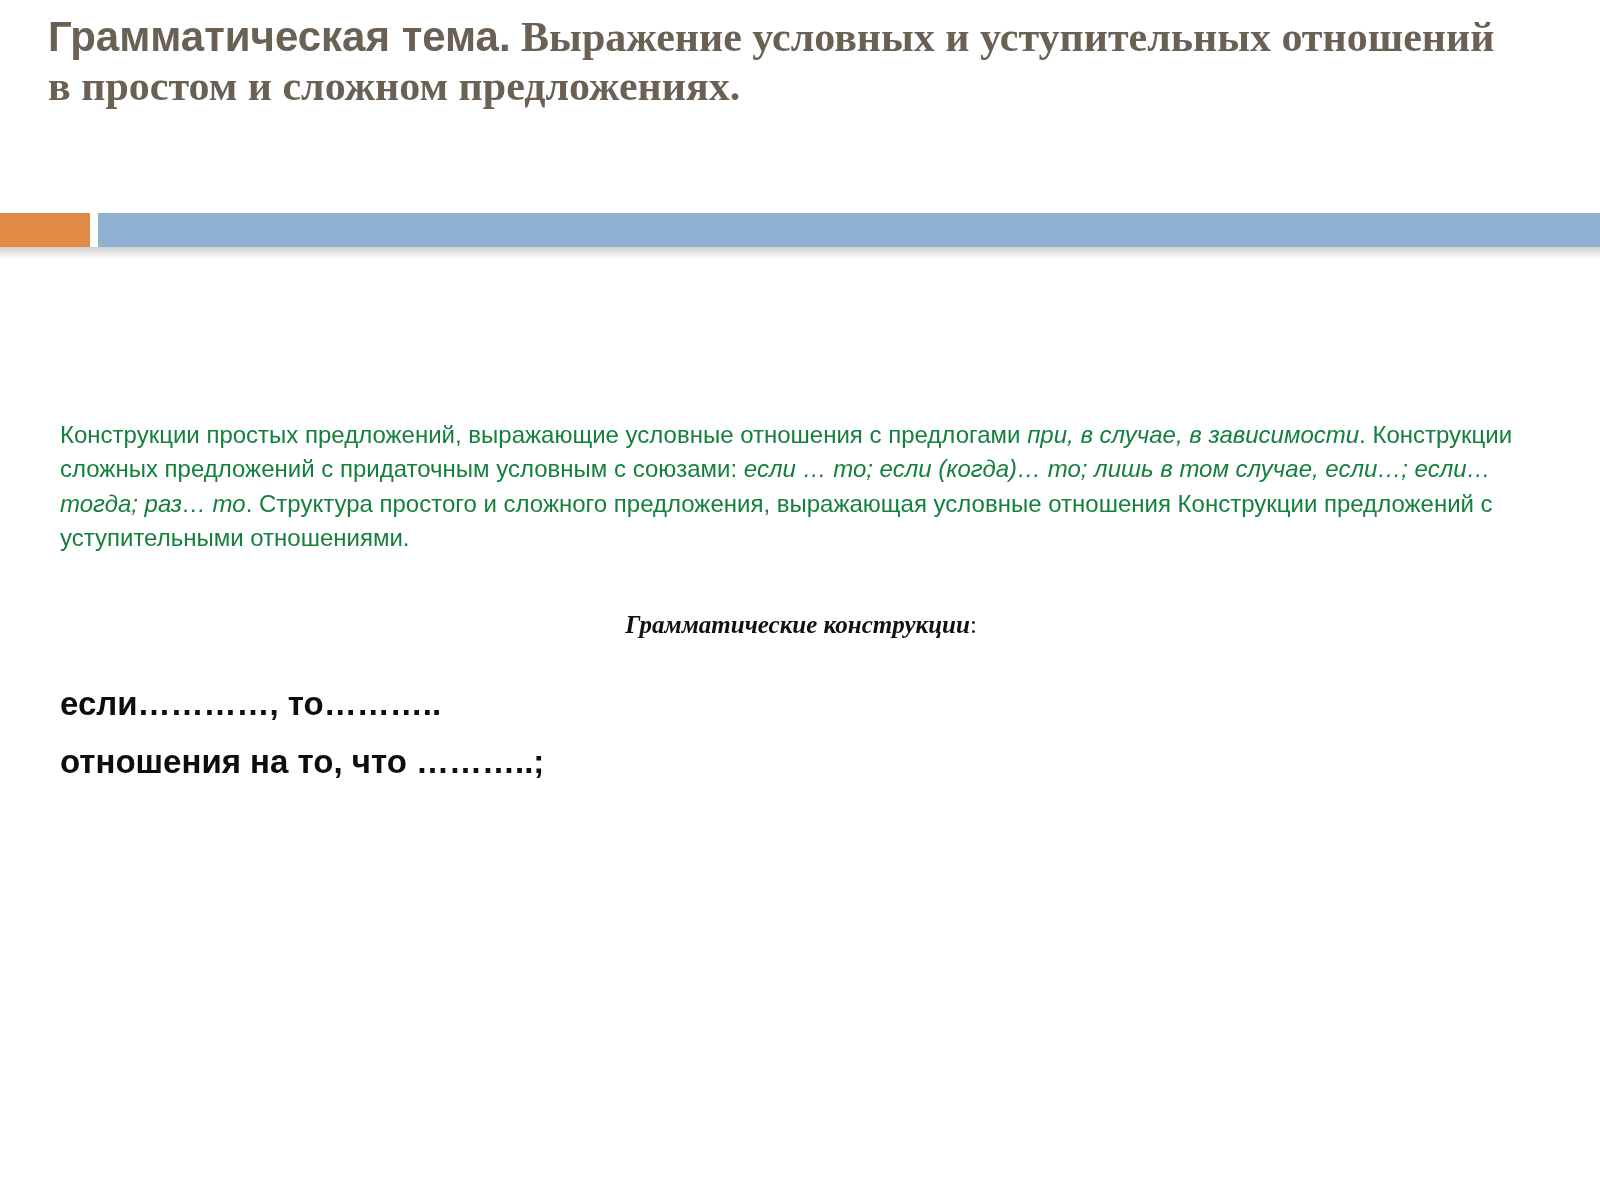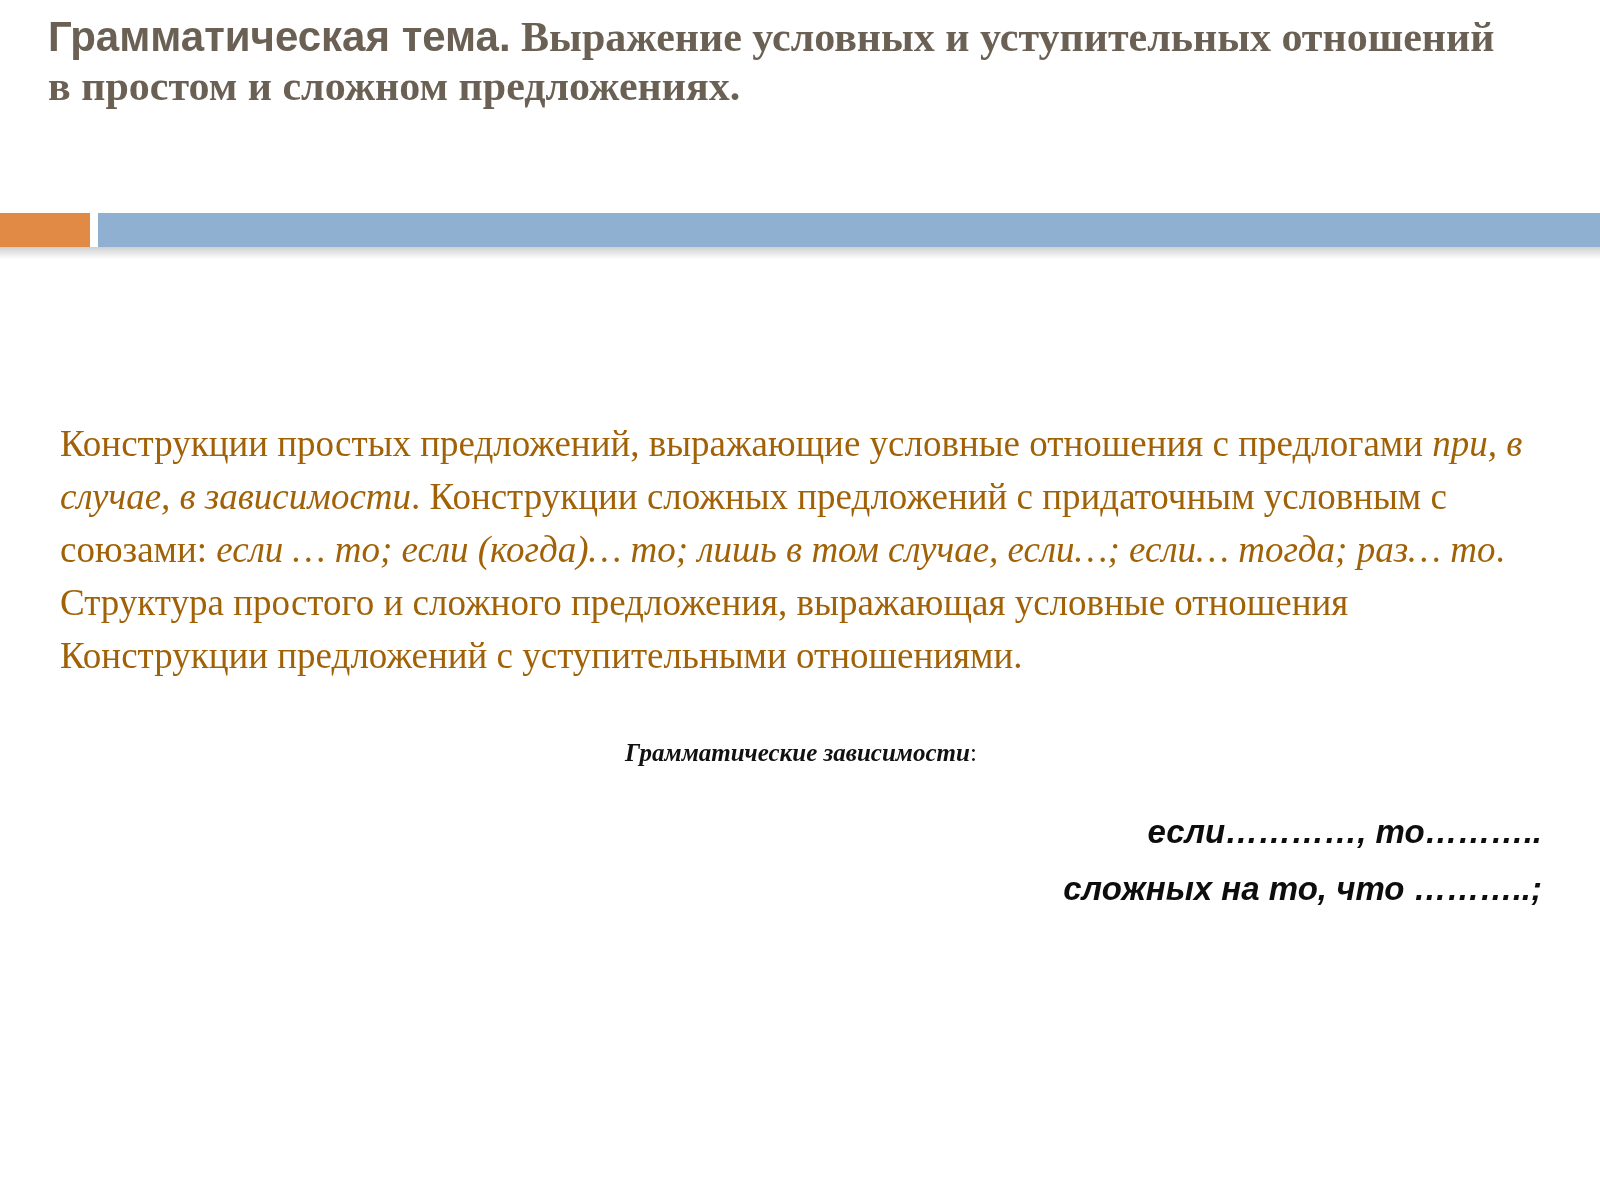--- a/index.html
+++ b/index.html
@@ -76,46 +76,45 @@
   }
 
   
   .body-area {
     position: absolute;
     left: 60px;
     top: 418px;
     width: 1482px;
   }
   .paragraph {
-    font-family: Liberation Serif, serif;
-    font-size: 37px;
+    font-family: Liberation Sans, sans-serif;
+    font-size: 24px;
     line-height: 1.43;
-    color: #a16207;
+    color: #15803d;
     text-align: left;
   }
   .paragraph i {
     font-style: italic;
   }
 
   .constructions-label {
     margin-top: 56px;
     text-align: center;
     font-family: "Liberation Serif", serif;
     font-size: 25px;
     color: #111111;
   }
   .constructions-label .em {
     font-style: italic;
     font-weight: bold;
   }
 
   .formula-list {
     margin-top: 36px;
-    text-align: right;
-    font-style: italic;
+    text-align: left;
   }
   .formula {
     font-family: "Liberation Sans", sans-serif;
     font-weight: bold;
     font-size: 33px;
     color: #0d0d0d;
     line-height: 1.75;
   }
 </style>
 </head>
@@ -136,23 +135,23 @@
     <div class="bar-shadow"></div>
   </div>
 
   <div class="body-area">
 
     <div class="paragraph">
       <span>Конструкции простых предложений, выражающие условные отношения с предлогами </span><i>при, в случае, в зависимости</i><span>. Конструкции сложных предложений с придаточным условным с союзами: </span><i>если … то; если (когда)… то; лишь в том случае, если…; если… тогда; раз… то</i><span>. Структура простого и сложного предложения, выражающая условные отношения Конструкции предложений с уступительными отношениями.</span>
     </div>
 
     <div class="constructions-label">
-      <span class="em">Грамматические зависимости</span><span>:</span>
+      <span class="em">Грамматические конструкции</span><span>:</span>
     </div>
 
     <div class="formula-list">
       <div class="formula">если…………, то………..</div>
-      <div class="formula">сложных на то, что ………..;</div>
+      <div class="formula">отношения на то, что ………..;</div>
     </div>
 
   </div>
 
 </div>
 
 </body></html>

